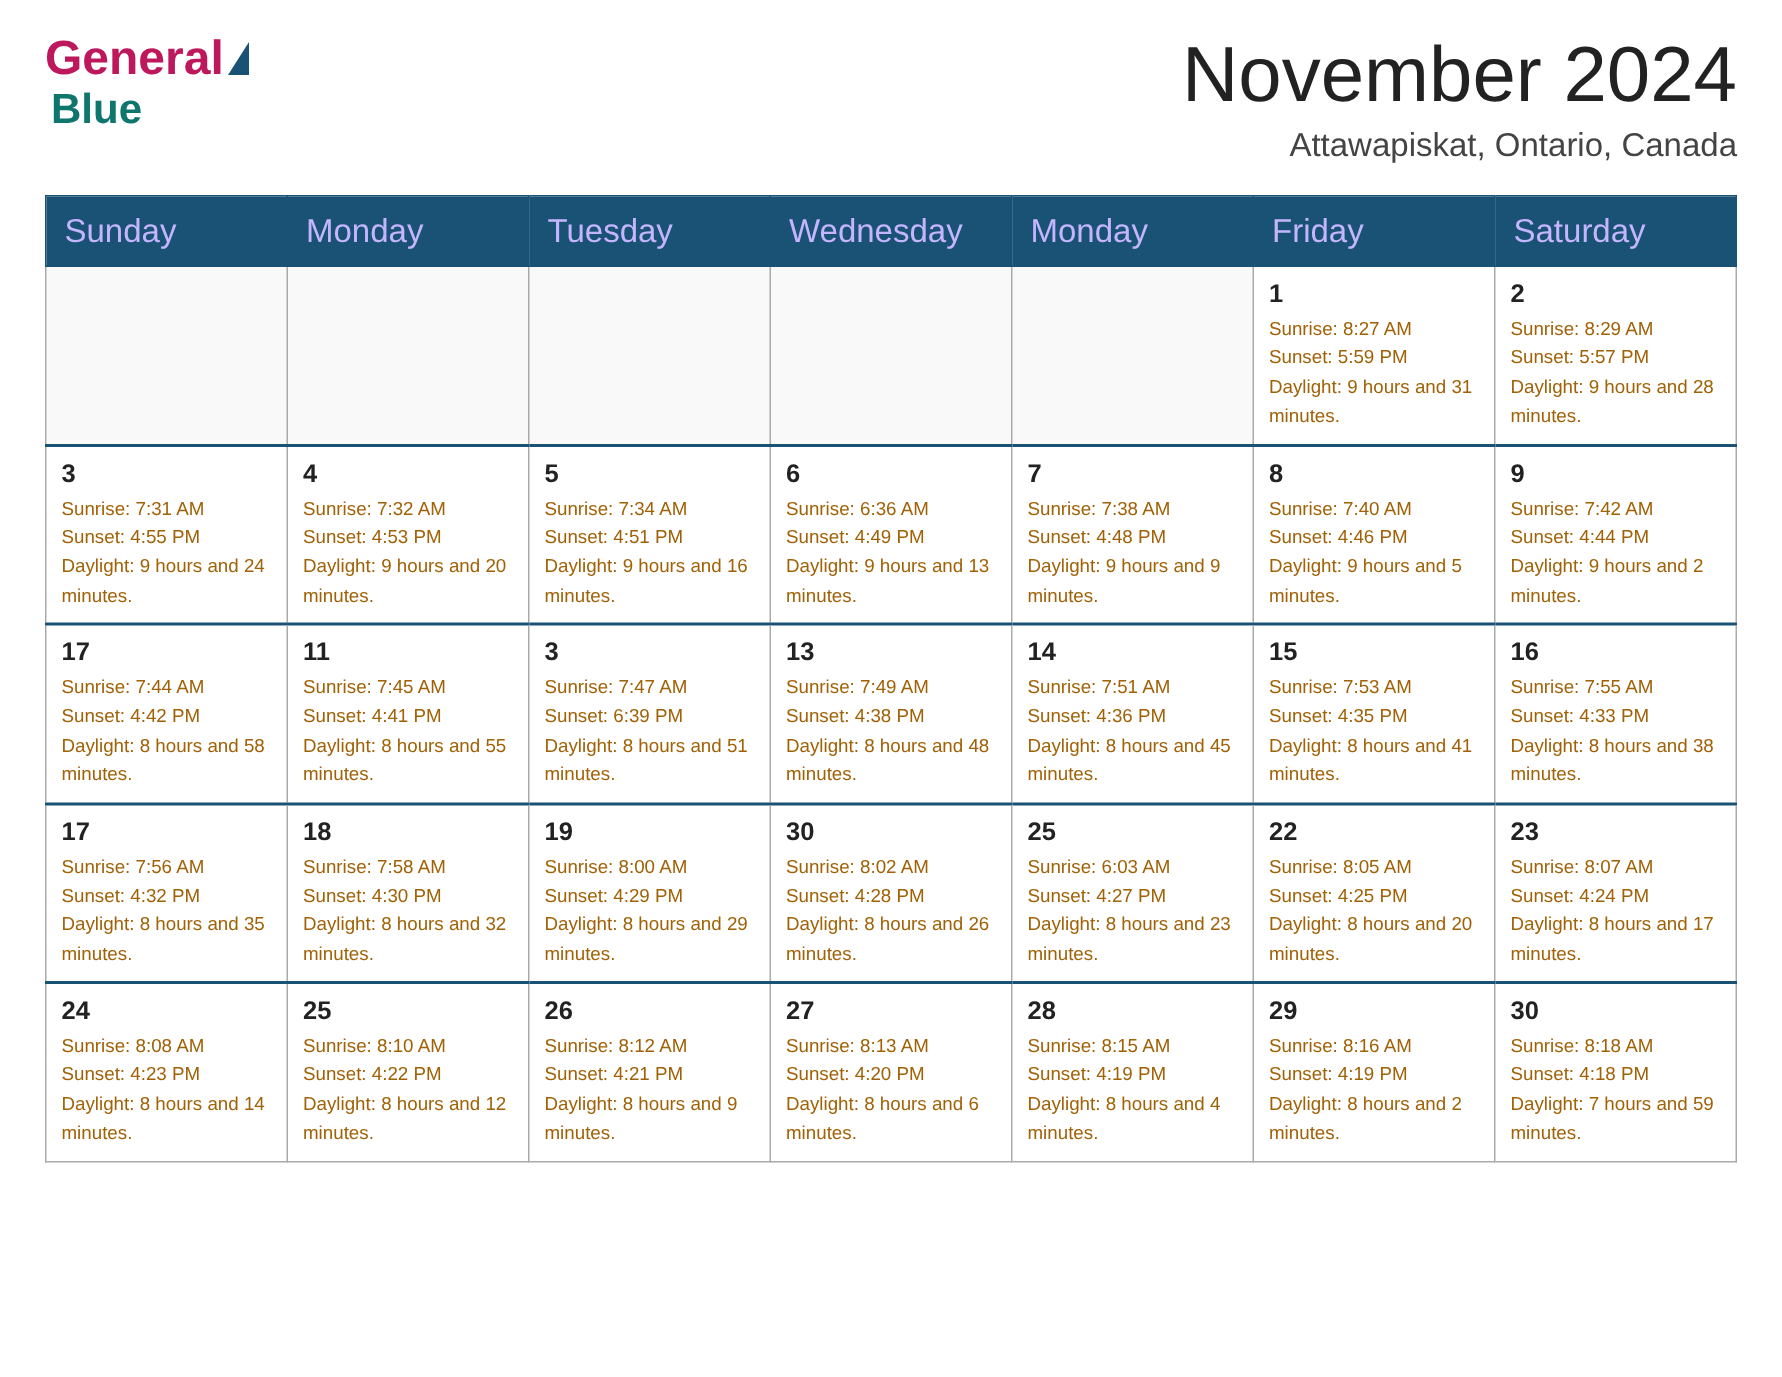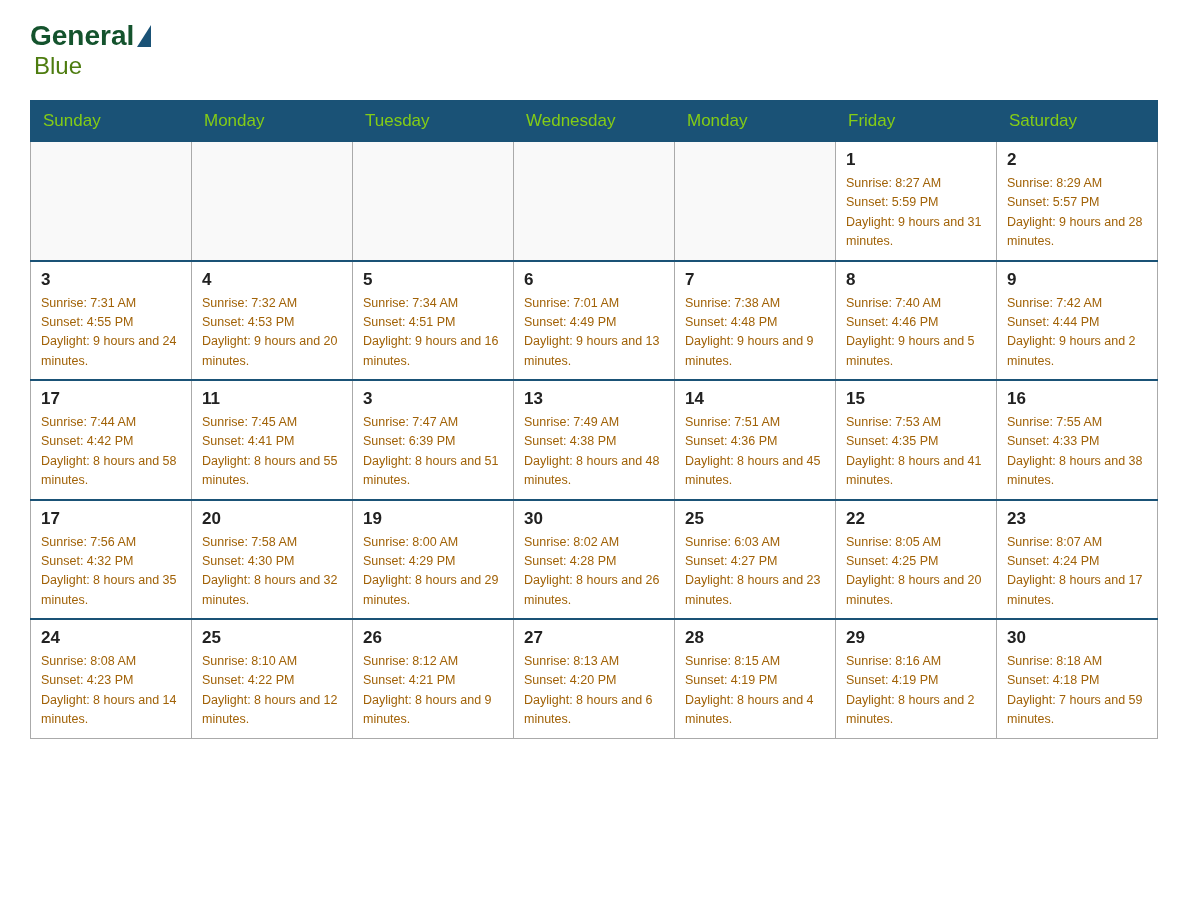--- a/index.html
+++ b/index.html
@@ -20,37 +20,37 @@
       display: flex;
       flex-direction: column;
       align-items: flex-start;
     }
     .logo-text {
       display: flex;
       align-items: center;
       gap: 0;
     }
     .logo-general {
-      font-size: 28px;
+      font-size: 32px;
       font-weight: bold;
-      color: #14532d;
+      color: #be185d;
     }
     .logo-triangle {
       width: 0;
       height: 0;
       border-left: 14px solid transparent;
       border-bottom: 22px solid #1a5276;
       display: inline-block;
       margin-left: 3px;
       vertical-align: middle;
     }
     .logo-blue {
-      font-size: 24px;
-      font-weight: normal;
-      color: #4d7c0f;
+      font-size: 28px;
+      font-weight: bold;
+      color: #0f766e;
       margin-left: 2px;
     }
     .title-area {
       text-align: right;
     }
     .month-title {
       font-size: 52px;
       font-weight: normal;
       color: #222;
     }
@@ -58,24 +58,24 @@
       font-size: 22px;
       color: #444;
       margin-top: 4px;
     }
     .calendar {
       width: 100%;
       border-collapse: collapse;
     }
     .calendar th {
       background-color: #1a5276;
-      color: #84cc16;
+      color: #c4b5fd;
       text-align: left;
       padding: 10px 12px;
-      font-size: 17px;
+      font-size: 22px;
       font-weight: normal;
       border: 1px solid #1a5276;
     }
     .calendar td {
       border: 1px solid #aaa;
       vertical-align: top;
       padding: 8px 10px;
       width: 14.28%;
       min-height: 100px;
       font-size: 13px;
@@ -109,20 +109,24 @@
 <div class="header">
   <div class="logo">
     <div class="logo-text">
       <span class="logo-general">General</span>
       <span class="logo-triangle"></span>
     </div>
     <div style="margin-left:2px;">
       <span class="logo-blue">Blue</span>
     </div>
   </div>
+  <div class="title-area">
+    <div class="month-title">November 2024</div>
+    <div class="location">Attawapiskat, Ontario, Canada</div>
+  </div>
 </div>
 
 <table class="calendar">
   <thead>
     <tr>
     <th>Sunday</th>
         <th>Monday</th>
         <th>Tuesday</th>
         <th>Wednesday</th>
         <th>Monday</th>
@@ -164,21 +168,21 @@
 Daylight: 9 hours and 20 minutes.</div>
         </td>
         <td>
           <span class="day-number">5</span>
           <div class="day-info">Sunrise: 7:34 AM
 Sunset: 4:51 PM
 Daylight: 9 hours and 16 minutes.</div>
         </td>
         <td>
           <span class="day-number">6</span>
-          <div class="day-info">Sunrise: 7:01 AM
+          <div class="day-info">Sunrise: 6:36 AM
 Sunset: 4:49 PM
 Daylight: 9 hours and 13 minutes.</div>
         </td>
         <td>
           <span class="day-number">7</span>
           <div class="day-info">Sunrise: 7:38 AM
 Sunset: 4:48 PM
 Daylight: 9 hours and 9 minutes.</div>
         </td>
         <td>
@@ -239,21 +243,21 @@
         </td>
       </tr>
       <tr>
         <td>
           <span class="day-number">17</span>
           <div class="day-info">Sunrise: 7:56 AM
 Sunset: 4:32 PM
 Daylight: 8 hours and 35 minutes.</div>
         </td>
         <td>
-          <span class="day-number">20</span>
+          <span class="day-number">18</span>
           <div class="day-info">Sunrise: 7:58 AM
 Sunset: 4:30 PM
 Daylight: 8 hours and 32 minutes.</div>
         </td>
         <td>
           <span class="day-number">19</span>
           <div class="day-info">Sunrise: 8:00 AM
 Sunset: 4:29 PM
 Daylight: 8 hours and 29 minutes.</div>
         </td>

